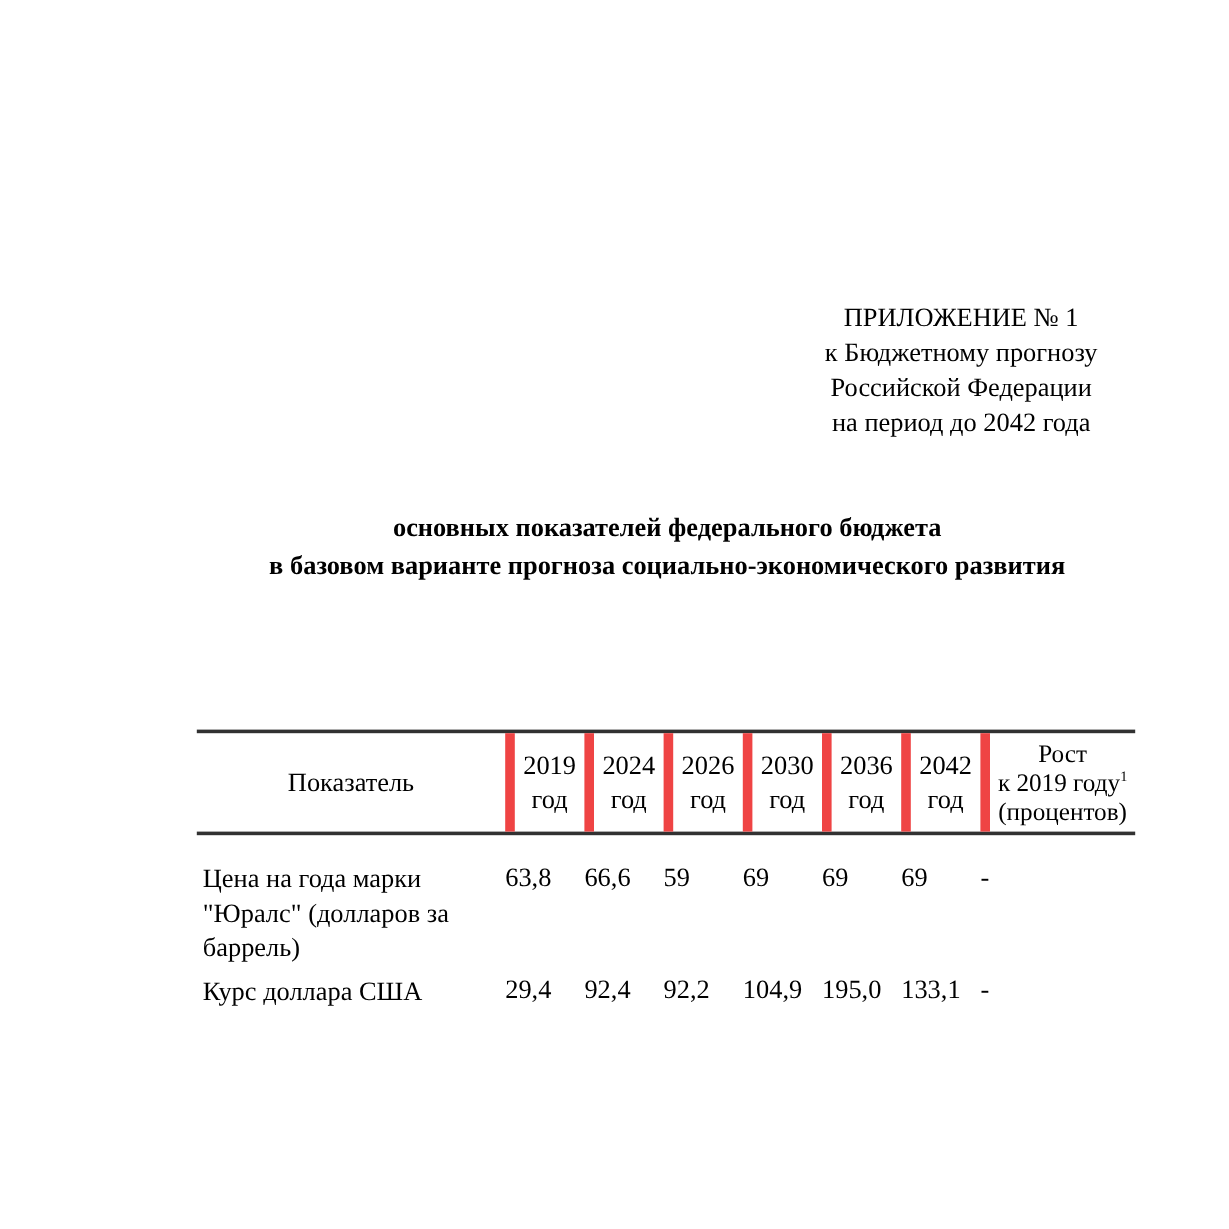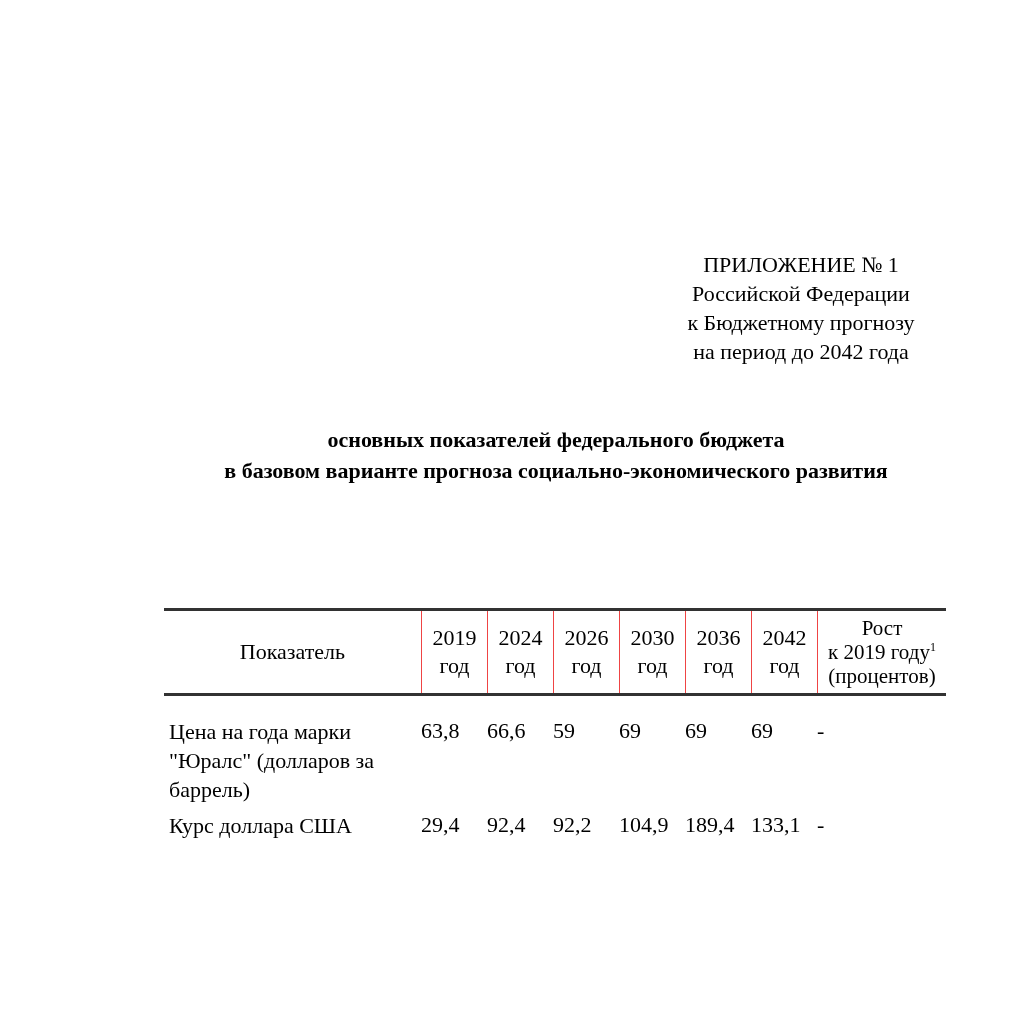--- a/index.html
+++ b/index.html
@@ -67,43 +67,43 @@
     box-sizing: border-box;
     padding: 5px 0;
     min-height: 66px;
     font-size: 22px;
     line-height: 28px;
   }
   .c-ind    { width: 257px; }
   .c-year   { width: 66px;  }
   .c-growth { width: 129px; }
   .thead .c-year,
-  .thead .c-growth { border-left: 1px solid #ef4444; }
+  .thead .c-growth { border-left: 8px solid #ef4444; }
   .thead .c-growth { font-size: 21px; line-height: 24px; }
   .thead .c-growth sup { font-size: 12px; line-height: 0; }
 
   .tbody { padding-top: 21px; font-size: 22px; }
   .trow {
     display: flex;
     align-items: flex-start;
     margin-bottom: 7px;
   }
   .trow .cell { box-sizing: border-box; }
   .trow .c-year, .trow .c-growth { text-align: left; line-height: 28px; }
   .label-cell { padding-left: 5px; line-height: 29px; }
 </style>
 </head>
 <body>
 
 <div class="page">
 
   <div class="appendix-note">
     <div>ПРИЛОЖЕНИЕ № 1</div>
+    <div>к Бюджетному прогнозу</div>
     <div>Российской Федерации</div>
-    <div>к Бюджетному прогнозу</div>
     <div>на период до 2042 года</div>
   </div>
 
   <div class="title-block">
     <div class="subtitle-line">основных показателей федерального бюджета</div>
     <div class="subtitle-line">в базовом варианте прогноза социально-экономического развития</div>
   </div>
 
   <div class="itable">
 
@@ -162,21 +162,21 @@
       </div>
 
       <div class="trow">
         <div class="cell c-ind label-cell">
           <div>Курс доллара США</div>
         </div>
         <div class="cell c-year">29,4</div>
         <div class="cell c-year">92,4</div>
         <div class="cell c-year">92,2</div>
         <div class="cell c-year">104,9</div>
-        <div class="cell c-year">189,4</div>
+        <div class="cell c-year">195,0</div>
         <div class="cell c-year">133,1</div>
         <div class="cell c-growth">-</div>
       </div>
 
     </div>
   </div>
 
 </div>
 
 </body></html>

